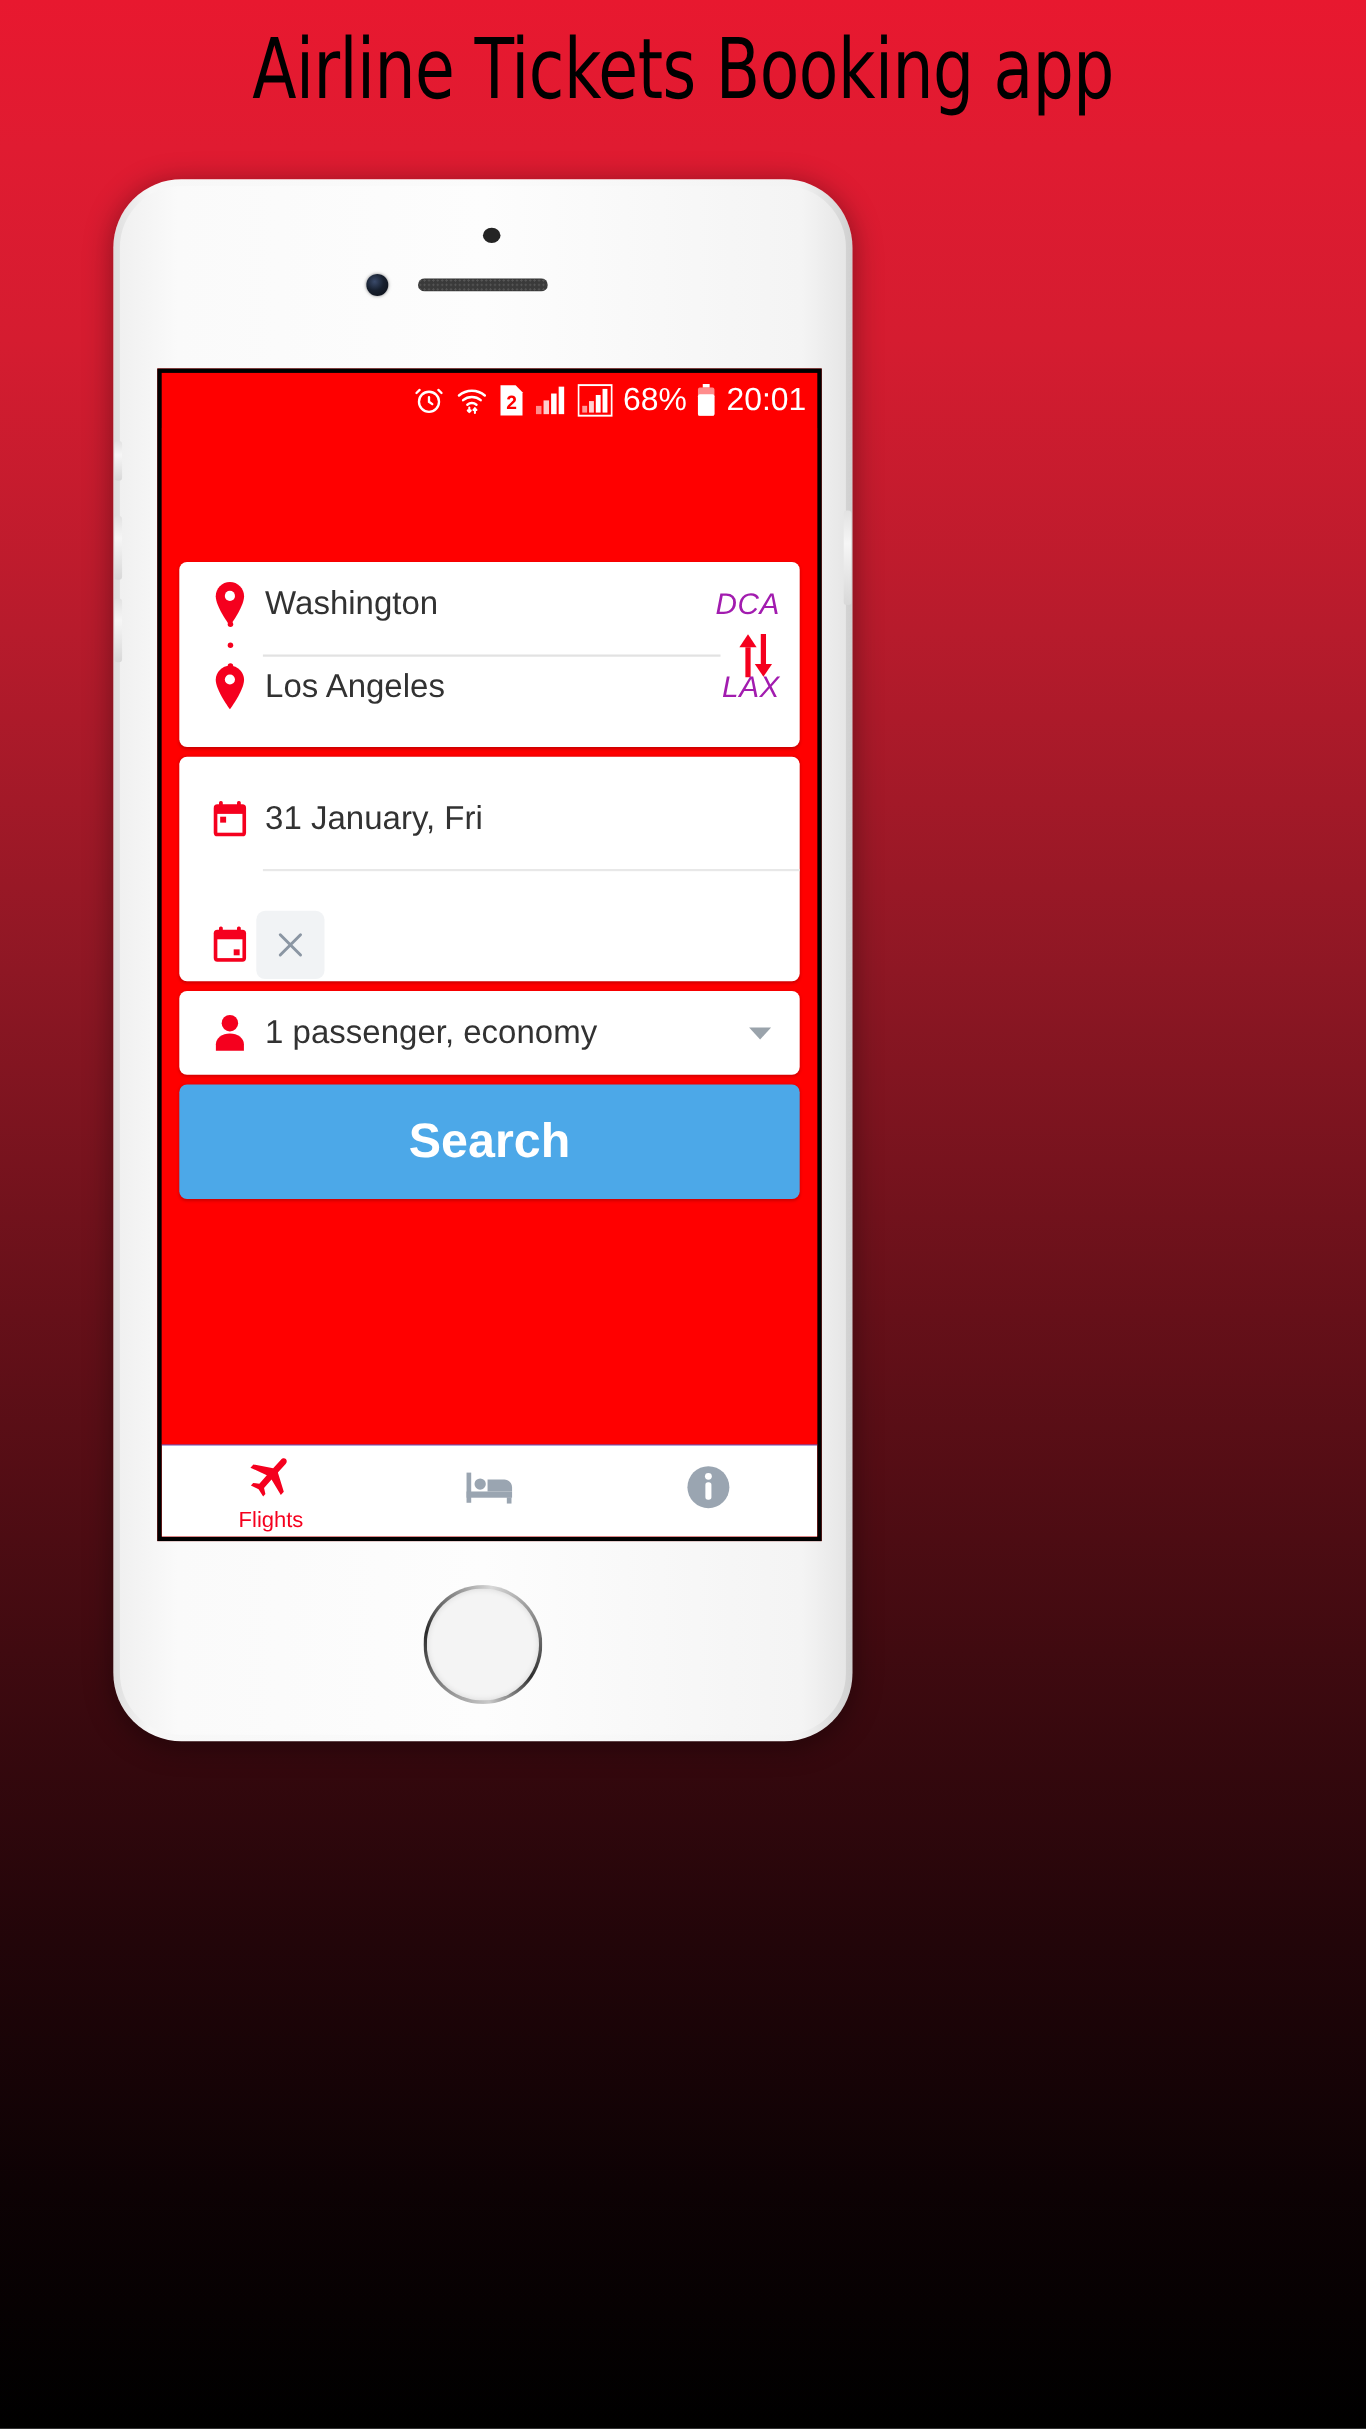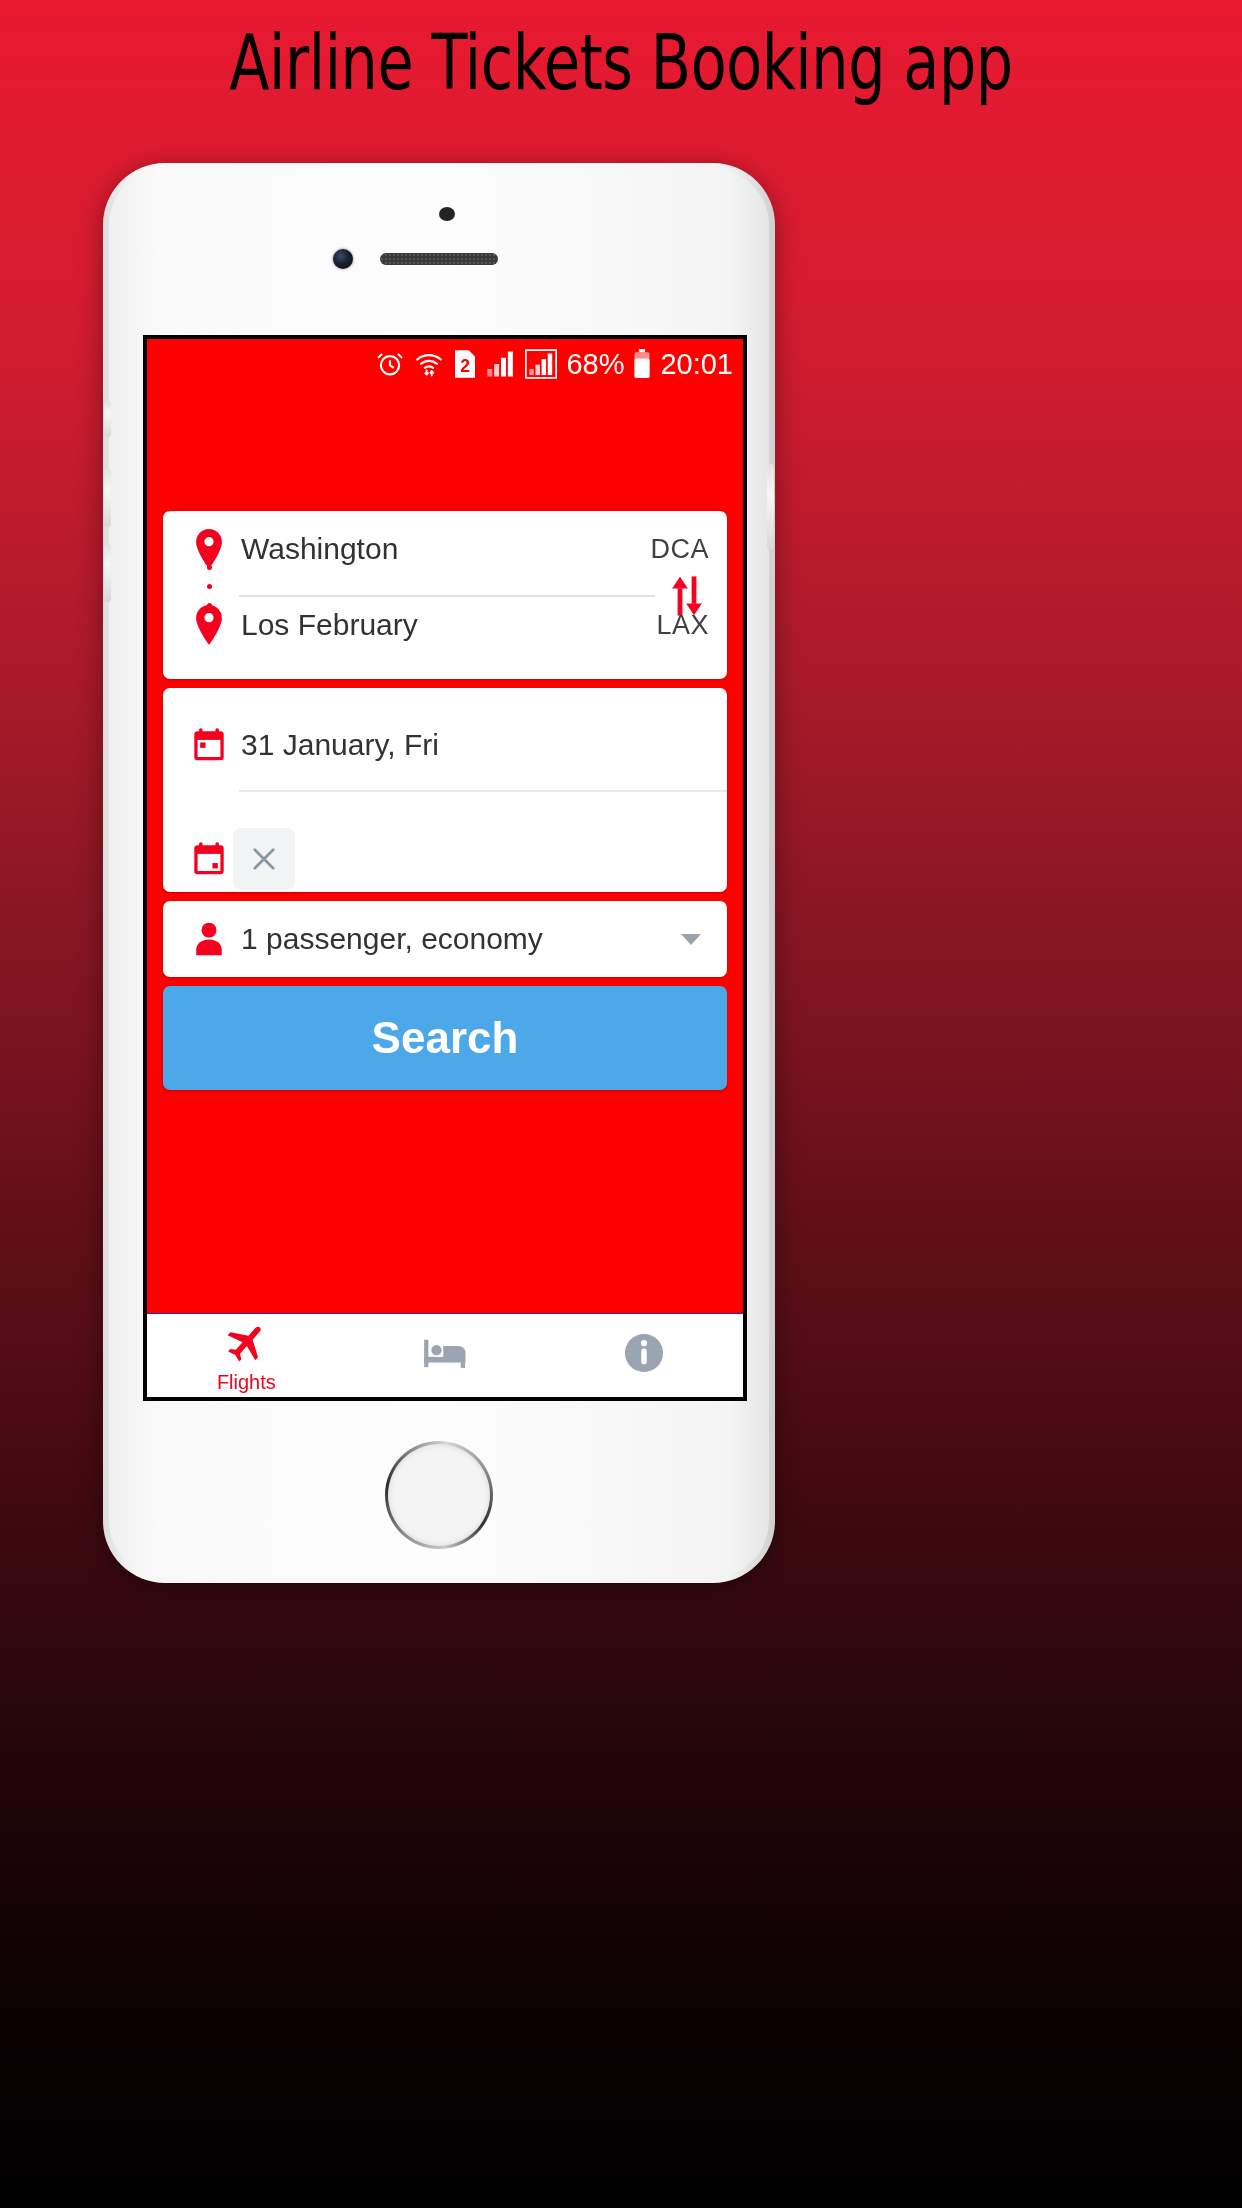--- a/index.html
+++ b/index.html
@@ -192,23 +192,24 @@
   }
   .city {
     flex: 1 1 auto;
     font-size: 30px;
     color: #323232;
     font-weight: 400;
     padding-left: 8px;
   }
   .iata {
     font-size: 27px;
-    color: #404040;
+    color: #a21caf;
     font-weight: 400;
     letter-spacing: 0.5px;
+    font-style: italic;
   }
   .route-divider {
     position: absolute;
     left: 76px;
     right: 72px;
     top: 84px;
     height: 2px;
     background: #e2e2e2;
   }
   .dots-connector {
@@ -438,21 +439,21 @@
             </svg>
           </div>
 
           <div class="route-row">
             <span class="pin-col">
               <svg width="34" height="42" viewBox="0 0 24 30">
                 <path d="M12 0.8C6.9.8 2.8 4.9 2.8 10c0 6.9 9.2 19.2 9.2 19.2S21.2 16.9 21.2 10C21.2 4.9 17.1.8 12 .8z" fill="#f5001e"></path>
                 <circle cx="12" cy="9.8" r="3.3" fill="#ffffff"></circle>
               </svg>
             </span>
-            <span class="city">Los February</span>
+            <span class="city">Los Angeles</span>
             <span class="iata">LAX</span>
           </div>
         </div>
 
         <div class="card dates-card">
           <div class="date-row">
             <span class="cal-col">
               <svg width="36" height="36" viewBox="0 0 24 24">
                 <rect x="5.4" y="0.8" width="2.3" height="4" rx="1" fill="#f5001e"></rect>
                 <rect x="16.3" y="0.8" width="2.3" height="4" rx="1" fill="#f5001e"></rect>

